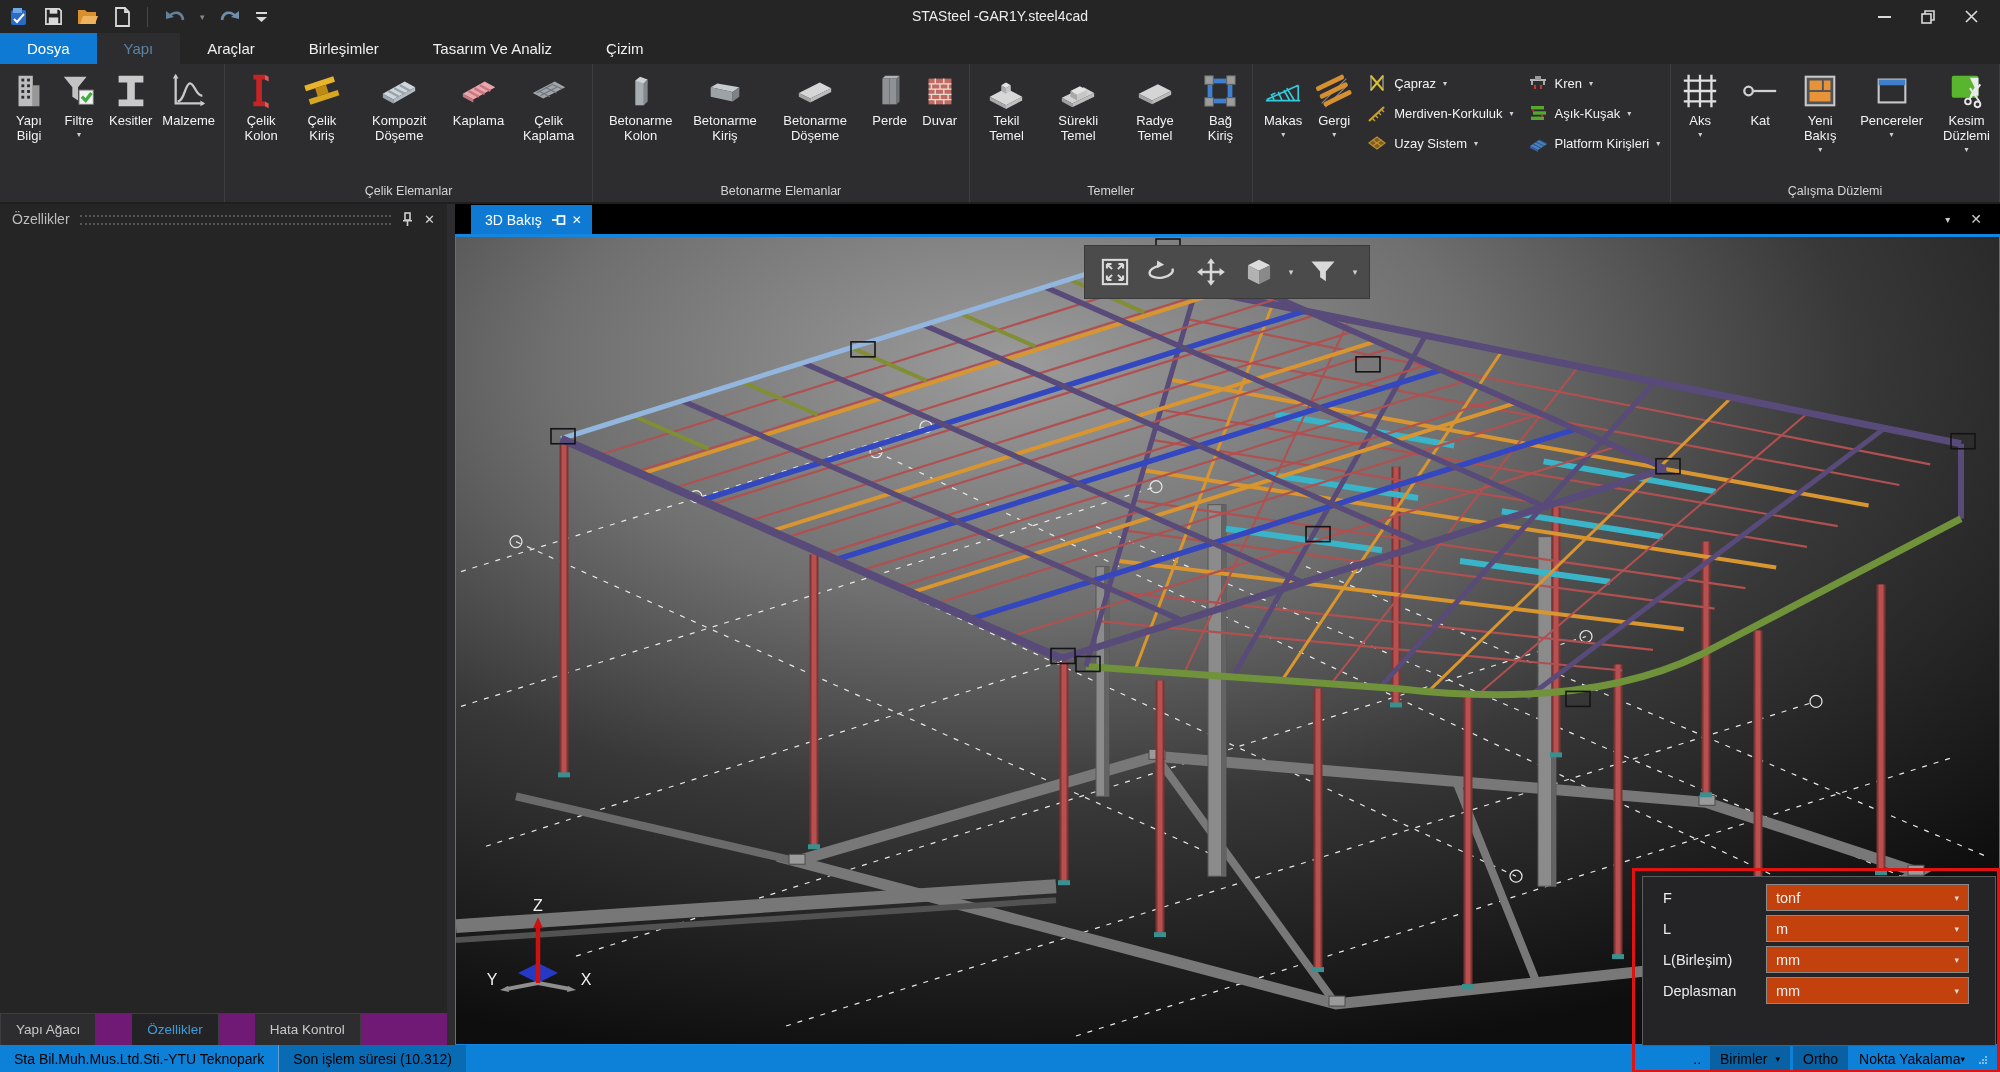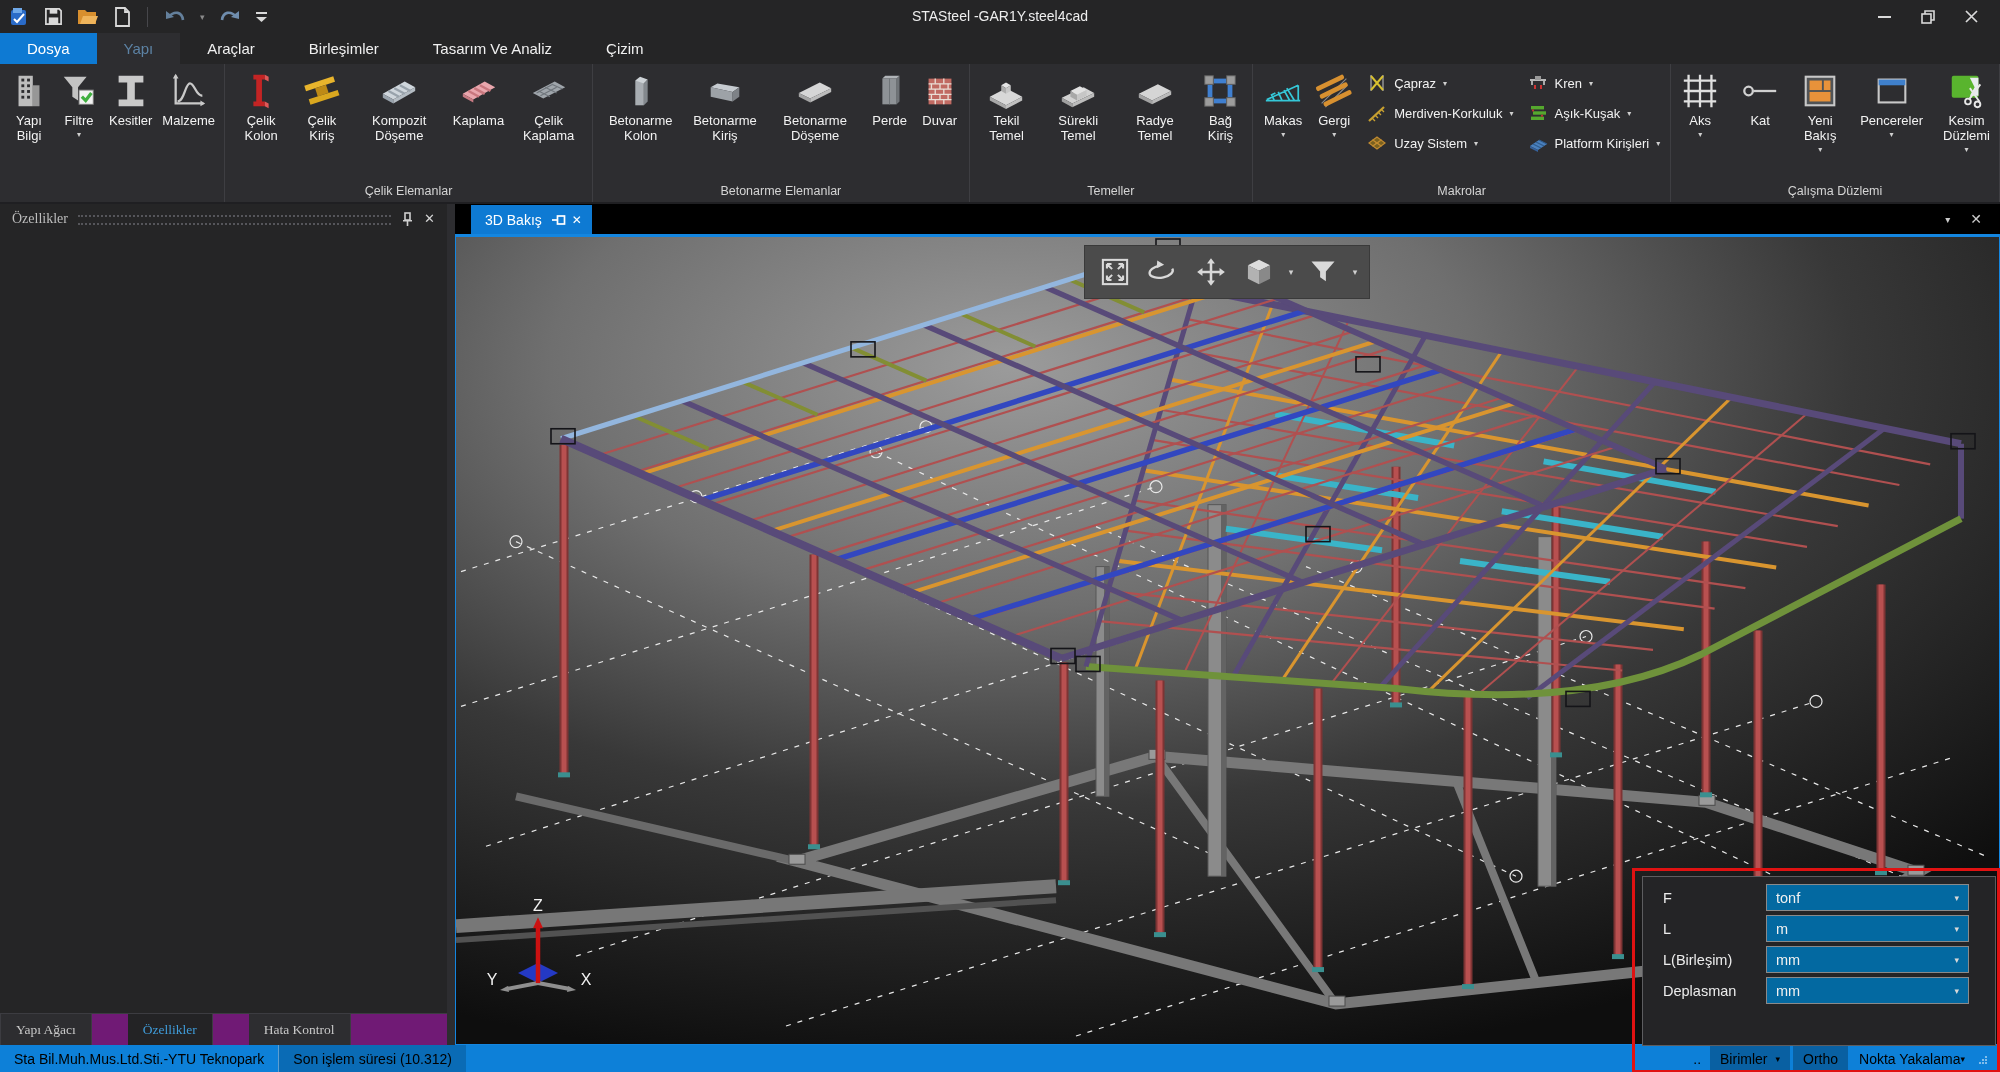--- a/index.html
+++ b/index.html
@@ -25,21 +25,21 @@
   .rbtn{display:flex;flex-direction:column;align-items:center;padding:1px 5px;max-width:96px;justify-content:flex-end;}
   .ric{height:45px;display:flex;align-items:center;justify-content:center;}
   .rlabel{font-size:13px;line-height:15px;text-align:center;color:#f2f2f2;}
   .rcaret{font-size:8px;color:#cfcfcf;line-height:9px;margin-top:2px;}
   .glabel{height:21px;line-height:21px;font-size:12.5px;color:#d4d4d4;text-align:center;}
   .mcols{display:flex;flex-direction:column;justify-content:flex-start;gap:4px;padding:3px 6px 0 8px;}
   .mrow{display:flex;align-items:center;height:26px;gap:7px;font-size:13px;white-space:nowrap;color:#f2f2f2;}
   .mrow .rcaret{margin:0;font-size:8px;}
   
   .leftpanel{left:0;top:204px;width:447px;height:841px;background:#252526;border-right:1px solid #1f1f22;
-             display:flex;flex-direction:column;font-family:Liberation Serif, serif;}
+             display:flex;flex-direction:column;}
   .lp-head{height:30px;display:flex;align-items:center;padding:0 12px 0 12px;gap:10px;}
   .lp-title{font-size:14px;color:#bdbdbd;white-space:nowrap;}
   .lp-dots{flex:1;height:6px;border-top:2px dotted #55555a;border-bottom:2px dotted #55555a;margin-top:2px;}
   .lp-body{flex:1;background:#252526;}
   .lp-tabs{height:31px;display:flex;border-top:1px solid #3c3c41;background:#701a75;gap:36px;}
   .lp-tab{display:flex;align-items:center;padding:0 15px;font-size:13.5px;color:#c8c8c8;
           background:#2d2d30;border-right:1px solid #3c3c41;}
   .lp-tab.first{border-left:1px solid #3c3c41;}
   .lp-tab.active{background:#232325;color:#3f9bd8;}
   
@@ -55,21 +55,21 @@
   .viewport svg.scene{display:block;width:100%;height:100%;}
   .vtoolbar{position:absolute;left:628px;top:8px;height:52px;background:#4b4b4b;border:1px solid #3a3a3a;
             display:flex;align-items:center;padding:0 6px;z-index:5;}
   .vtb{width:48px;height:44px;display:flex;align-items:center;justify-content:center;}
   .vtb-caret{width:16px;color:#d0d0d0;font-size:9px;text-align:center;}
   
   .unitspanel{left:1642px;top:876px;width:352px;height:163px;background:#242426;border:1px solid #5d5d60;
               z-index:30;display:flex;flex-direction:column;padding-top:5px;}
   .urow{height:31px;display:flex;align-items:center;}
   .ulabel{margin-left:20px;width:103px;font-size:14.5px;color:#ececec;}
-  .uselect{width:201px;height:25px;background:#0369a1;border:1px solid #8a8a8a;display:flex;align-items:center;
+  .uselect{width:201px;height:25px;background:#c2410c;border:1px solid #8a8a8a;display:flex;align-items:center;
            font-size:14.5px;color:#f0f0f0;}
   .uselect .val{padding-left:9px;}
   .uselect .caret{margin-left:auto;padding-right:9px;font-size:9px;color:#d8d8d8;}
   .defrow{height:32px;display:flex;align-items:center;gap:12px;padding-left:10px;margin-top:2px;}
   .defrow .txt{font-size:15px;color:#ececec;}
   
   .redbox{left:1632px;top:868px;width:362px;height:199px;border:3px solid #e01212;z-index:40;pointer-events:none;}
   
   .statusbar{left:0;top:1045px;width:2000px;height:27px;background:#0d80d8;display:flex;align-items:center;
              font-size:14px;color:#000000;z-index:20;}
@@ -491,21 +491,20 @@
                 <path d="M2 13l9-6 8 4-9 6z" fill="#4a80bd"></path>
                 <path d="M2 13l8 4v2l-8-4z" fill="#35609a"></path>
                 <path d="M5 11l8 4M8 9l8 4M11 7l8 4" stroke="#2f5a8a" stroke-width="1.1"></path>
               </svg>
             </span>
           <span>Platform Kirişleri</span>
           <span class="rcaret">▾</span>
         </div>
       </div>
     </div>
-    <div class="glabel">Makrolar</div>
   </div>
 
   <div class="rgroup" style="flex:1;">
     <div class="rbtns" style="justify-content:center;gap:10px;">
       <div class="rbtn">
         <span class="ric">
             <svg width="40" height="40" viewBox="0 0 42 42">
               <path d="M9 4v34M21 4v34M33 4v34M4 10h34M4 21h34M4 32h34" stroke="#e0e0e0" stroke-width="2.4"></path>
             </svg>
           </span>

